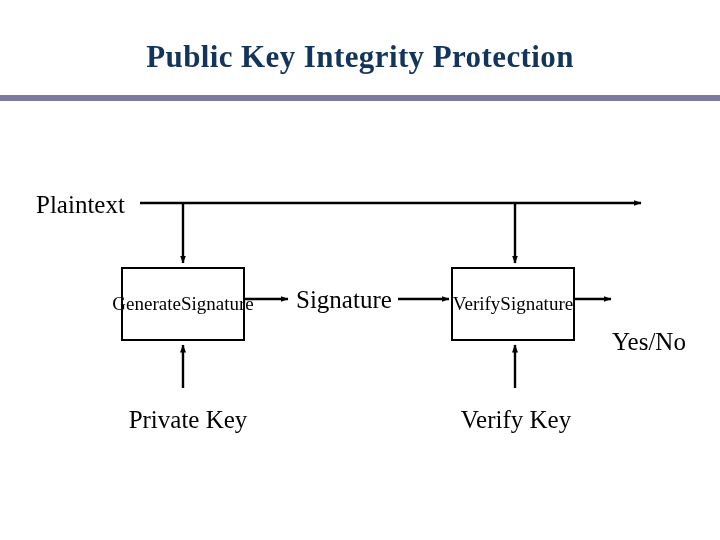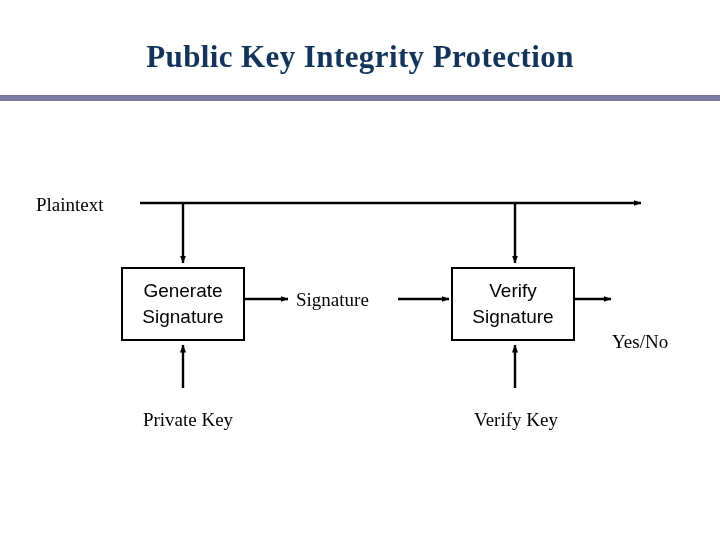--- a/index.html
+++ b/index.html
@@ -50,21 +50,21 @@
     height: 540px;
   }
   #diagram svg {
     display: block;
   }
 
   
   .lbl {
     position: absolute;
     font-family: "Liberation Serif", "DejaVu Serif", serif;
-    font-size: 19px;
+    font-size: 25px;
     color: #000000;
     white-space: nowrap;
     line-height: 25px;
   }
   .lbl.center {
     text-align: center;
     margin-top: 14px;
   }
 
   #label-plaintext   { left: 36px;  top: 192px; }
@@ -82,24 +82,24 @@
     width: 160px;
   }
 
   
   .proc-box {
     position: absolute;
     border: 2px solid #000000;
     background: #ffffff;
     box-sizing: border-box;
     display: flex;
-    flex-direction: column;
+    flex-direction: row;
     align-items: center;
     justify-content: center;
-    font-family: Liberation Sans, sans-serif;
+    font-family: Liberation Serif, serif;
     font-size: 19px;
     line-height: 26px;
     color: #000000;
   }
   #box-generate-signature {
     left: 121px;
     top: 267px;
     width: 124px;
     height: 74px;
   }

